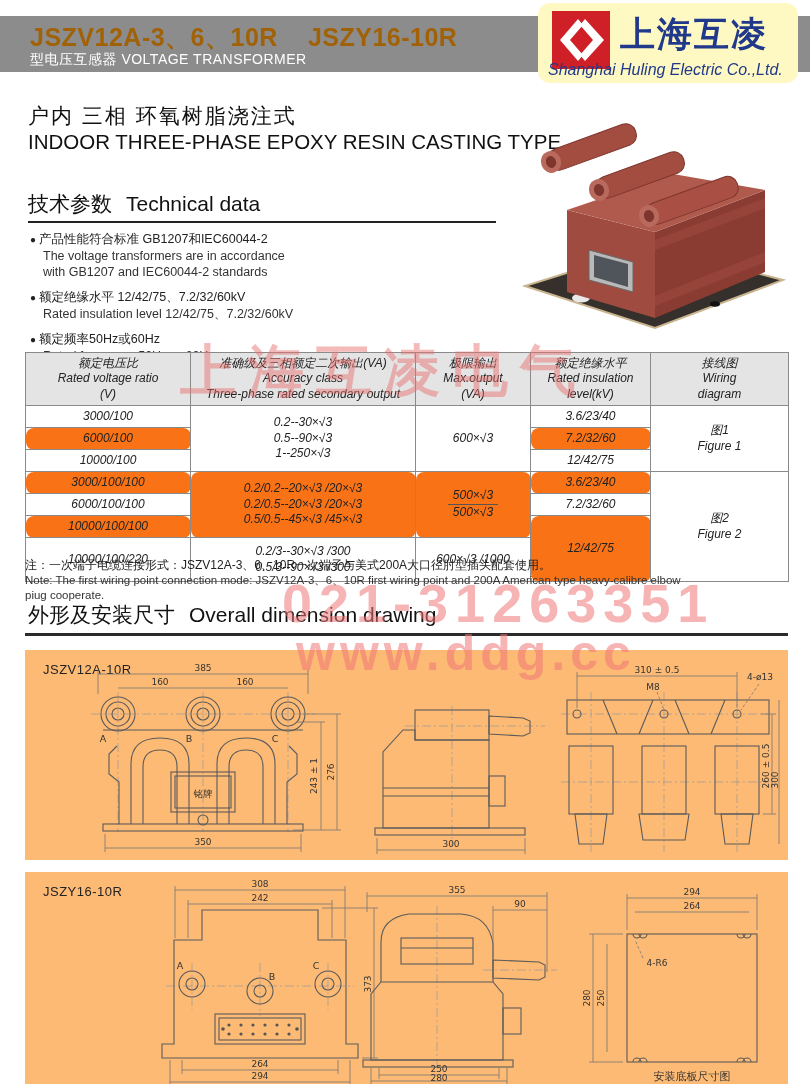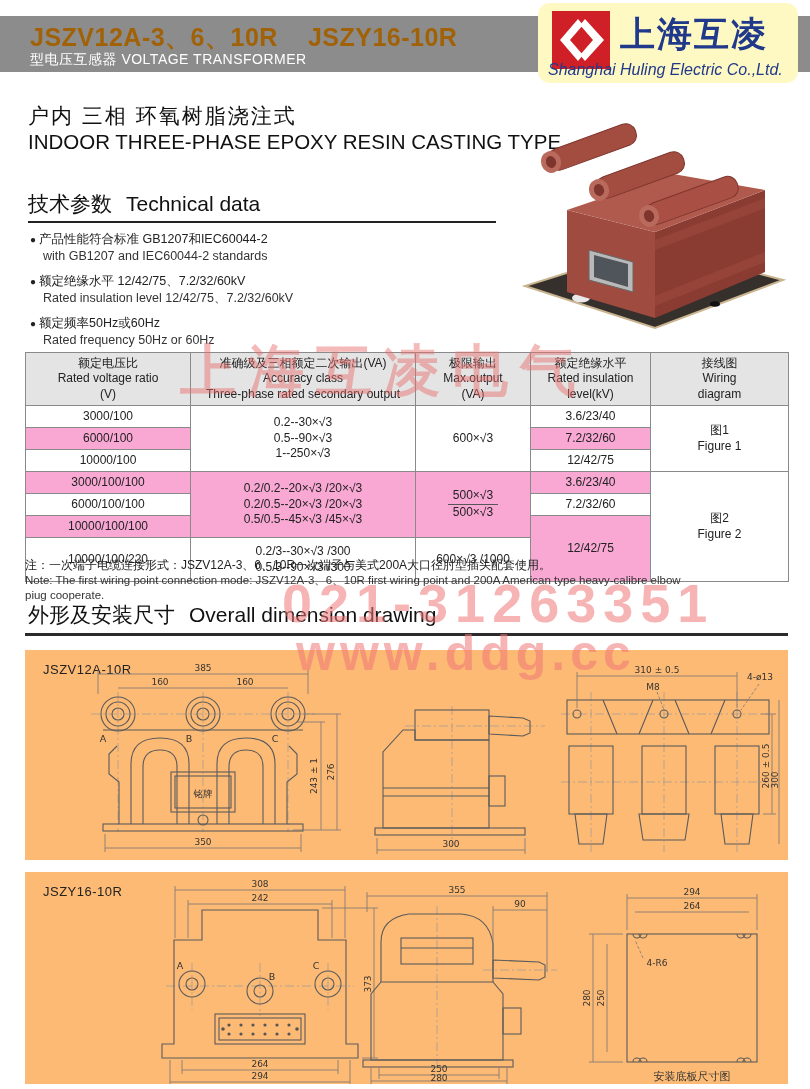--- a/index.html
+++ b/index.html
@@ -22,24 +22,24 @@
   .sec-head{font-size:21px;color:#111;white-space:nowrap;}
   .sec-head .en{margin-left:14px;}
   .rule1{left:28px;top:221px;width:468px;height:2px;background:#222;}
   .bullets{left:30px;top:231px;width:475px;font-size:12.5px;line-height:16px;color:#222;}
   .bullet{margin-bottom:9px;}
   .bullet .zh:before{content:"●";font-size:10px;margin-right:3px;}
   .bullet .en{margin-left:13px;color:#333;}
   
   .spec-table{left:25px;top:352px;}
   table{border-collapse:collapse;width:763px;table-layout:fixed;font-size:12px;color:#222;text-align:center;}
-  th,td{border:1px solid #8a8a8a;padding:1px 6px;font-weight:normal;line-height:1.3;vertical-align:middle;}
+  th,td{border:1px solid #8a8a8a;padding:1px 6px;font-weight:normal;line-height:1.3;vertical-align:middle;font-style:italic;}
   thead th{background:#e4e4e4;height:50px;}
   tbody td{height:19px;}
-  .shade{background:#f9a8d4;}
+  .shade{background:#f97316;border-radius:8px;}
   .ftop{display:inline-block;border-bottom:1px solid #555;padding:0 5px;}
   
   .note{left:25px;top:558px;width:763px;font-size:12px;line-height:15px;color:#222;}
   .note .en{font-size:11.5px;color:#333;}
   .note .en2{}
   .rule2{left:25px;top:633px;width:763px;height:3px;background:#2b2b2b;}
   
   .panel{background:#fdba74;}
   .panel1{left:25px;top:650px;width:763px;height:210px;}
   .panel2{left:25px;top:872px;width:763px;height:212px;}
@@ -79,20 +79,21 @@
 <div class="abs intro-zh">户内  三相  环氧树脂浇注式</div>
 <div class="abs intro-en">INDOOR THREE-PHASE EPOXY RESIN CASTING TYPE</div>
 
 <div class="abs sec-head" style="left:28px;top:190px;">
   <span>技术参数</span><span class="en">Technical data</span>
 </div>
 <div class="abs rule1"></div>
 <div class="abs bullets">
   <div class="bullet">
     <div class="zh">产品性能符合标准 GB1207和IEC60044-2</div>
+    <div class="en">The voltage transformers are in accordance</div>
     <div class="en">with GB1207 and IEC60044-2 standards</div>
   </div>
   <div class="bullet">
     <div class="zh">额定绝缘水平 12/42/75、7.2/32/60kV</div>
     <div class="en">Rated insulation level 12/42/75、7.2/32/60kV</div>
   </div>
   <div class="bullet">
     <div class="zh">额定频率50Hz或60Hz</div>
     <div class="en">Rated frequency 50Hz or 60Hz</div>
   </div>

